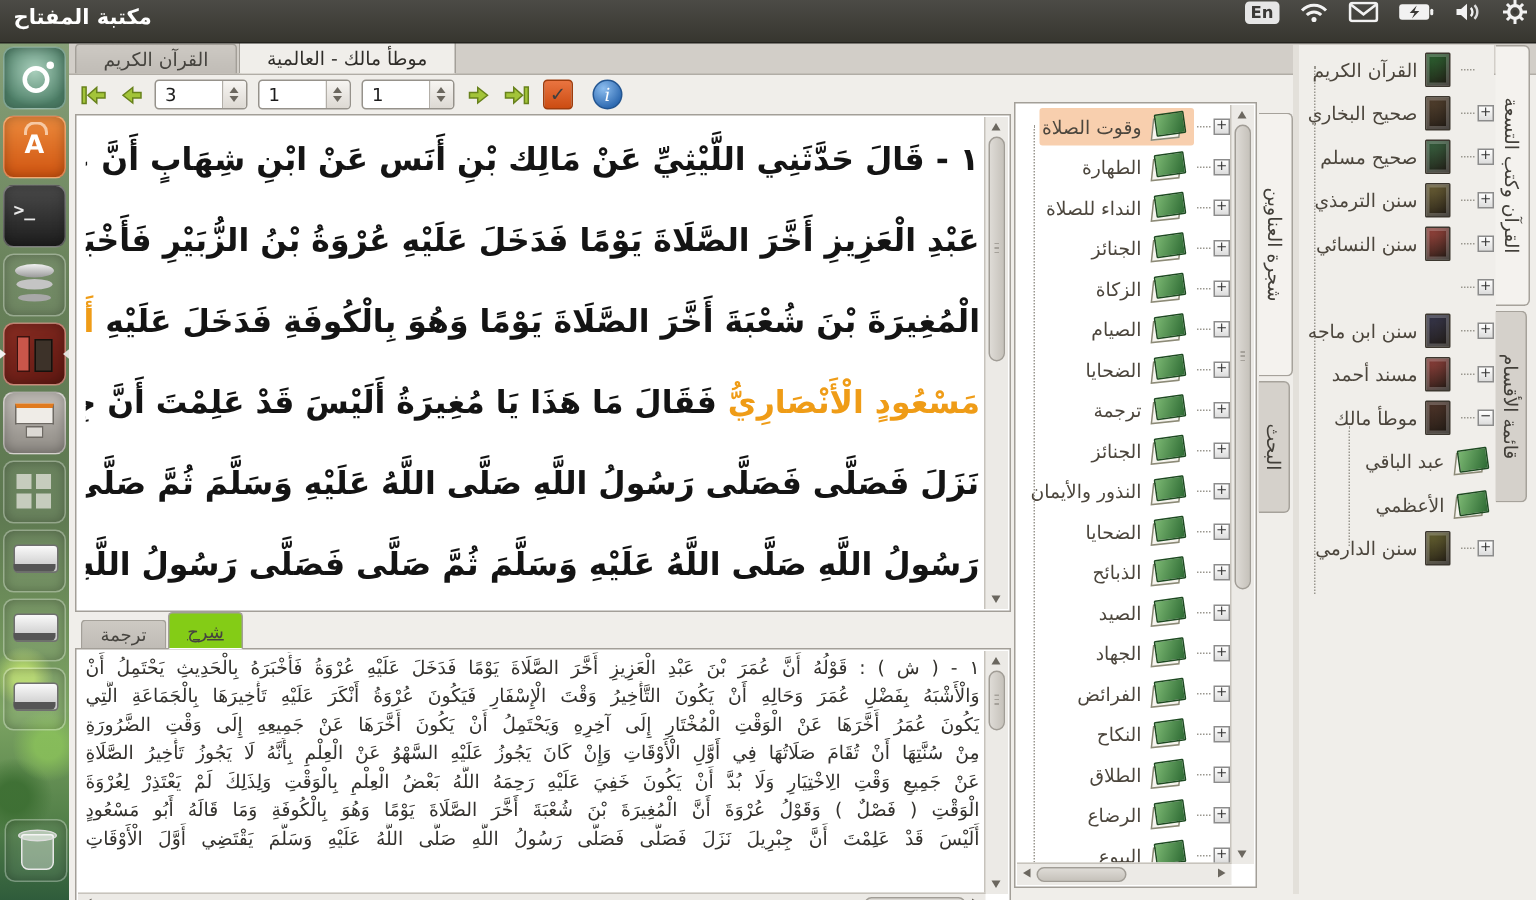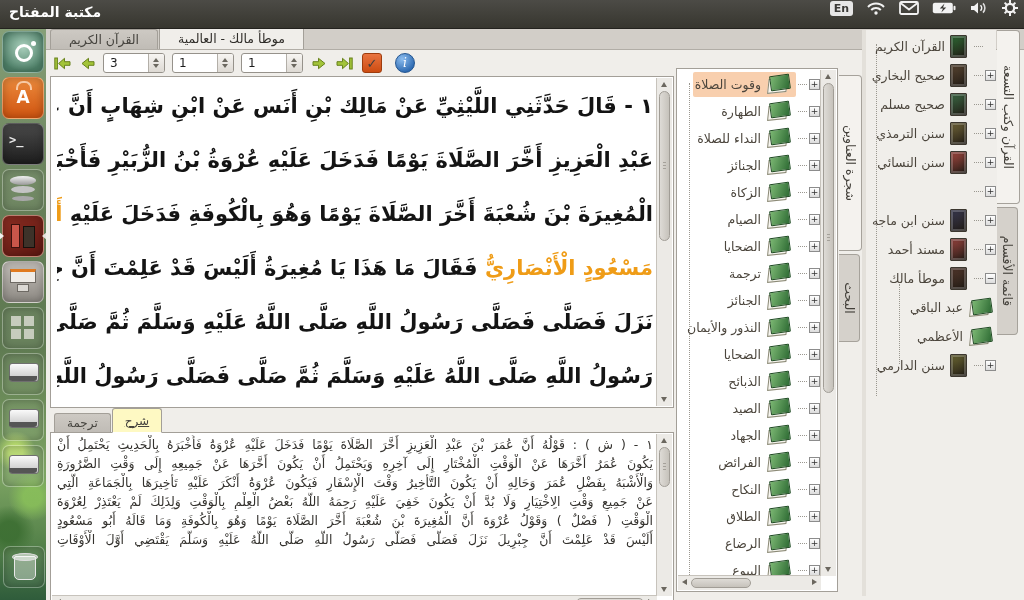--- a/index.html
+++ b/index.html
@@ -117,21 +117,21 @@
   .hsb{position:absolute;left:1px;right:1px;bottom:1px;height:14px;background:#eceae6;border-top:1px solid #c7c3bc;}
   .hsb .thumb{position:absolute;top:2px;bottom:2px;border-radius:6px;
     background:linear-gradient(#dedbd6,#c6c2bb);border:1px solid #a19d96;box-sizing:border-box;}
   .hsb .sb-arrow.left{left:4px;top:3px;border-top:3.5px solid transparent;border-bottom:3.5px solid transparent;border-right:5px solid #6b675f;}
   .hsb .sb-arrow.right{right:4px;top:3px;border-top:3.5px solid transparent;border-bottom:3.5px solid transparent;border-left:5px solid #6b675f;}
 
   
   .sub-tabs{position:absolute;left:8px;top:381px;height:23px;display:flex;align-items:flex-end;gap:1px;}
   .stab{height:18px;display:flex;align-items:center;padding:0 12px;font-size:12px;color:#46443f;direction:rtl;
     background:linear-gradient(#cdc9c3,#c0bcb6);border:1px solid #a39f98;border-bottom:none;border-radius:3px 3px 0 0;}
-  .stab.active{height:23px;background:#fef9c3;position:relative;z-index:3;margin-bottom:-1px;border-bottom:1px solid #fff;text-decoration:underline;}
+  .stab.active{height:23px;background:#84cc16;position:relative;z-index:3;margin-bottom:-1px;border-bottom:1px solid #fff;text-decoration:underline;}
   .commentary{position:absolute;left:4px;top:404px;width:624px;height:180px;background:#fff;
     border:1px solid #a39f98;box-sizing:border-box;}
   .ctext{position:absolute;top:2px;left:6px;right:20px;bottom:16px;direction:rtl;overflow:hidden;}
   .cline{height:19px;line-height:19px;font-size:12.5px;color:#34322e;
     text-align:justify;text-align-last:justify;overflow:hidden;white-space:nowrap;}
 
   
   .chapters{position:absolute;left:630px;top:40px;width:162px;height:524px;background:#fff;
     border:1px solid #a39f98;box-sizing:border-box;}
   .chap-list{position:absolute;top:2px;left:2px;right:17px;bottom:16px;overflow:hidden;}
@@ -318,22 +318,23 @@
     </div>
   </div>
 
   <div class="sub-tabs">
       <div class="stab">ترجمة</div>
       <div class="stab active">شرح</div>
     </div>
   <div class="commentary">
     <div class="ctext">
         <div class="cline">١ - ( ش ) : قَوْلُهُ أَنَّ عُمَرَ بْنَ عَبْدِ الْعَزِيزِ أَخَّرَ الصَّلَاةَ يَوْمًا فَدَخَلَ عَلَيْهِ عُرْوَةُ فَأَخْبَرَهُ بِالْحَدِيثِ يَحْتَمِلُ أَنْ</div>
+        <div class="cline">وَالْأَشْبَهُ بِفَضْلِ عُمَرَ وَحَالِهِ أَنْ يَكُونَ التَّأْخِيرُ وَقْتَ الْإِسْفَارِ فَيَكُونَ عُرْوَةُ أَنْكَرَ عَلَيْهِ تَأْخِيرَهَا بِالْجَمَاعَةِ الَّتِي</div>
         <div class="cline">يَكُونَ عُمَرُ أَخَّرَهَا عَنْ الْوَقْتِ الْمُخْتَارِ إِلَى آخِرِهِ وَيَحْتَمِلُ أَنْ يَكُونَ أَخَّرَهَا عَنْ جَمِيعِهِ إِلَى وَقْتِ الضَّرُورَةِ</div>
-        <div class="cline">وَالْأَشْبَهُ بِفَضْلِ عُمَرَ وَحَالِهِ أَنْ يَكُونَ التَّأْخِيرُ وَقْتَ الْإِسْفَارِ فَيَكُونَ عُرْوَةُ أَنْكَرَ عَلَيْهِ تَأْخِيرَهَا بِالْجَمَاعَةِ الَّتِي</div>
+        <div class="cline">مِنْ سُنَّتِهَا أَنْ تُقَامَ صَلَاتُهَا فِي أَوَّلِ الْأَوْقَاتِ وَإِنْ كَانَ يَجُوزُ عَلَيْهِ السَّهْوُ عَنْ الْعِلْمِ بِأَنَّهُ لَا يَجُوزُ تَأْخِيرُ الصَّلَاةِ</div>
         <div class="cline">عَنْ جَمِيعِ وَقْتِ الِاخْتِيَارِ وَلَا بُدَّ أَنْ يَكُونَ خَفِيَ عَلَيْهِ رَحِمَهُ اللَّهُ بَعْضُ الْعِلْمِ بِالْوَقْتِ وَلِذَلِكَ لَمْ يَعْتَذِرْ لِعُرْوَةَ</div>
         <div class="cline">الْوَقْتِ ( فَصْلٌ ) وَقَوْلُ عُرْوَةَ أَنَّ الْمُغِيرَةَ بْنَ شُعْبَةَ أَخَّرَ الصَّلَاةَ يَوْمًا وَهُوَ بِالْكُوفَةِ وَمَا قَالَهُ أَبُو مَسْعُودٍ</div>
         <div class="cline">أَلَيْسَ قَدْ عَلِمْتَ أَنَّ جِبْرِيلَ نَزَلَ فَصَلَّى فَصَلَّى رَسُولُ اللَّهِ صَلَّى اللَّهُ عَلَيْهِ وَسَلَّمَ يَقْتَضِي أَوَّلَ الْأَوْقَاتِ</div>
       </div>
     <div class="vsb" style="bottom:15px;">
       <span class="sb-arrow up"></span>
       <span class="sb-arrow down"></span>
       <div class="thumb" style="top:13px;height:40px;"></div>
     </div>
     <div class="hsb" style="right:16px;">

